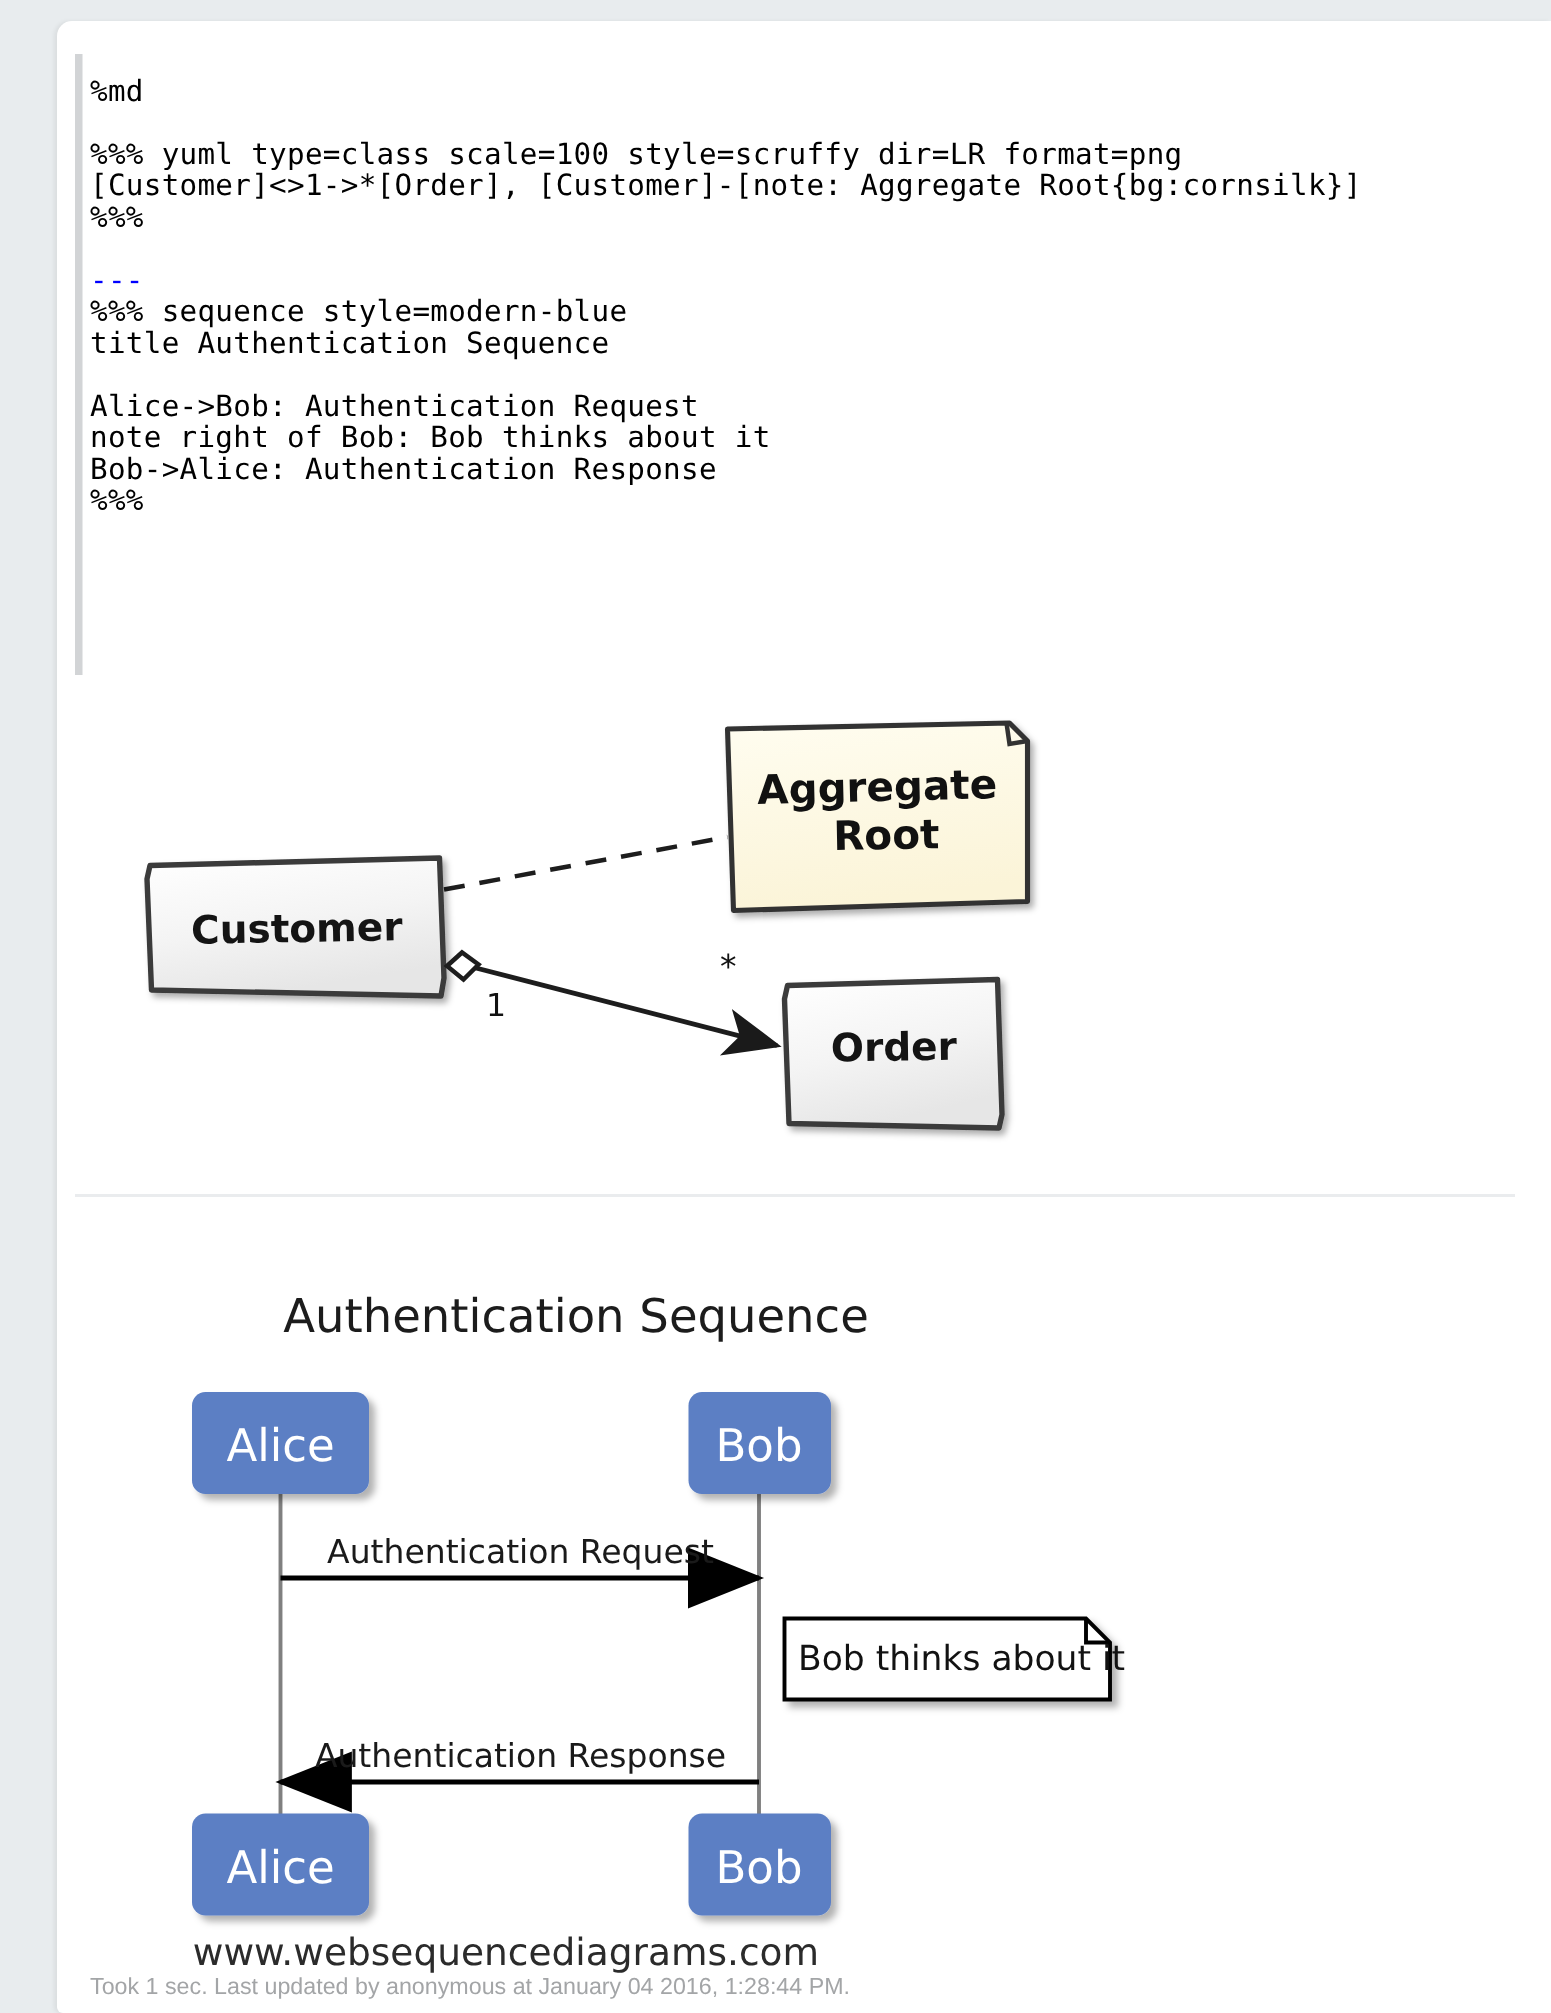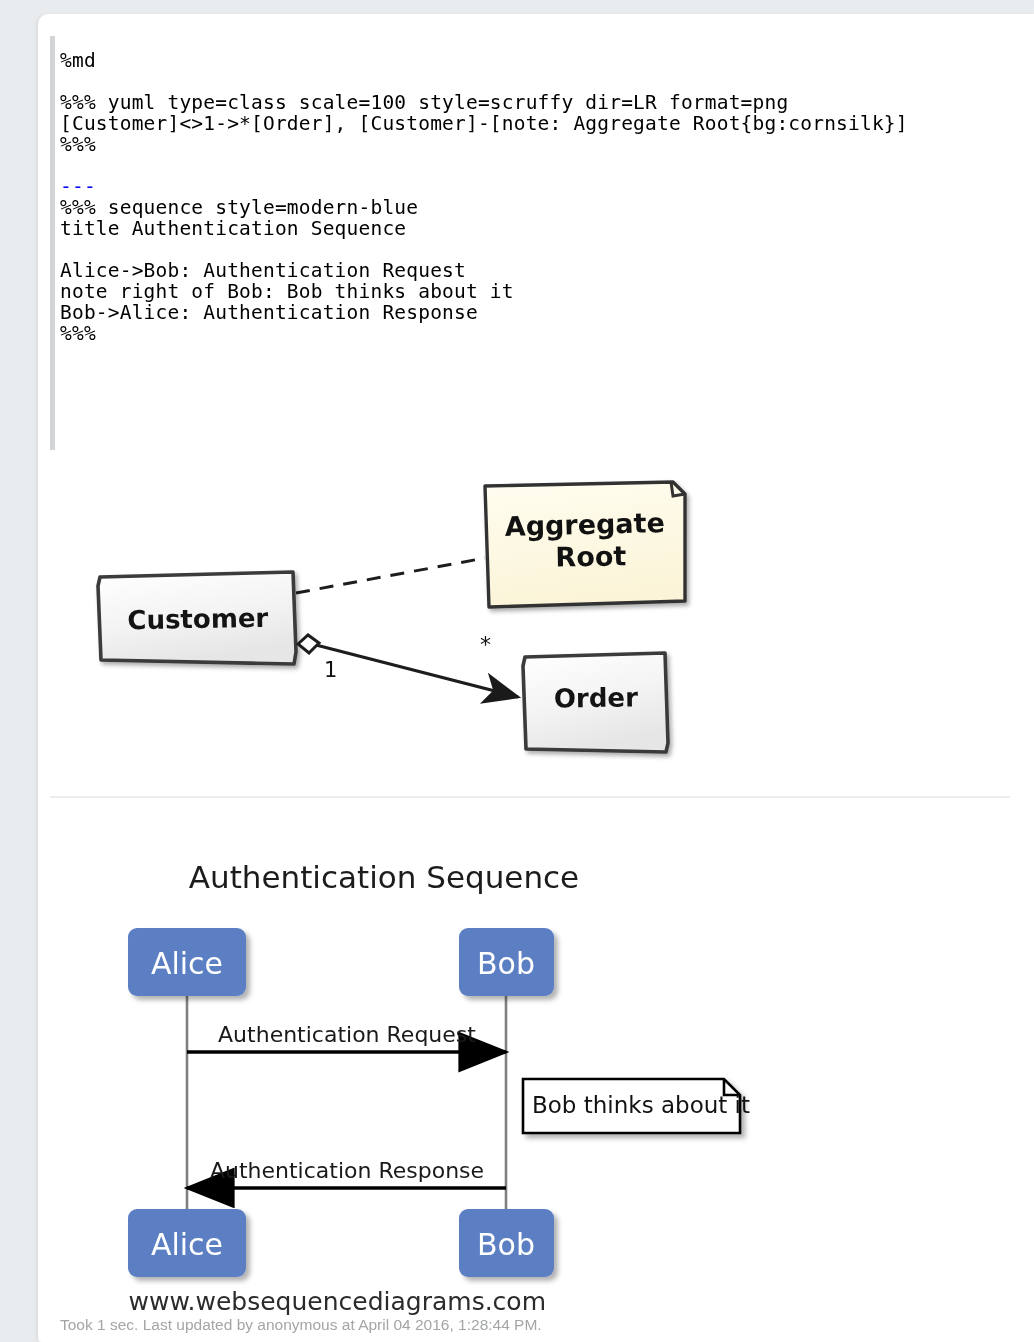--- a/index.html
+++ b/index.html
@@ -222,15 +222,15 @@
 
       <g filter="url(#seqShadow)">
         <rect x="385" y="383" width="95" height="68" rx="9" ry="9" fill="#5b7fc4"></rect>
       </g>
       <text x="432" y="429" text-anchor="middle" font-family="DejaVu Sans, sans-serif" font-size="30" fill="#ffffff">Bob</text>
 
       <text x="472" y="484" text-anchor="end" font-family="DejaVu Sans, sans-serif" font-size="25" fill="#2b2b2b">www.websequencediagrams.com</text>
     </svg>
   </div>
 
-  <div id="paragraph-footer">Took 1 sec. Last updated by anonymous at April 04 2016, 1:28:44 PM.</div>
+  <div id="paragraph-footer">Took 1 sec. Last updated by anonymous at January 04 2016, 1:28:44 PM.</div>
 
 </div>
 
 </body></html>

